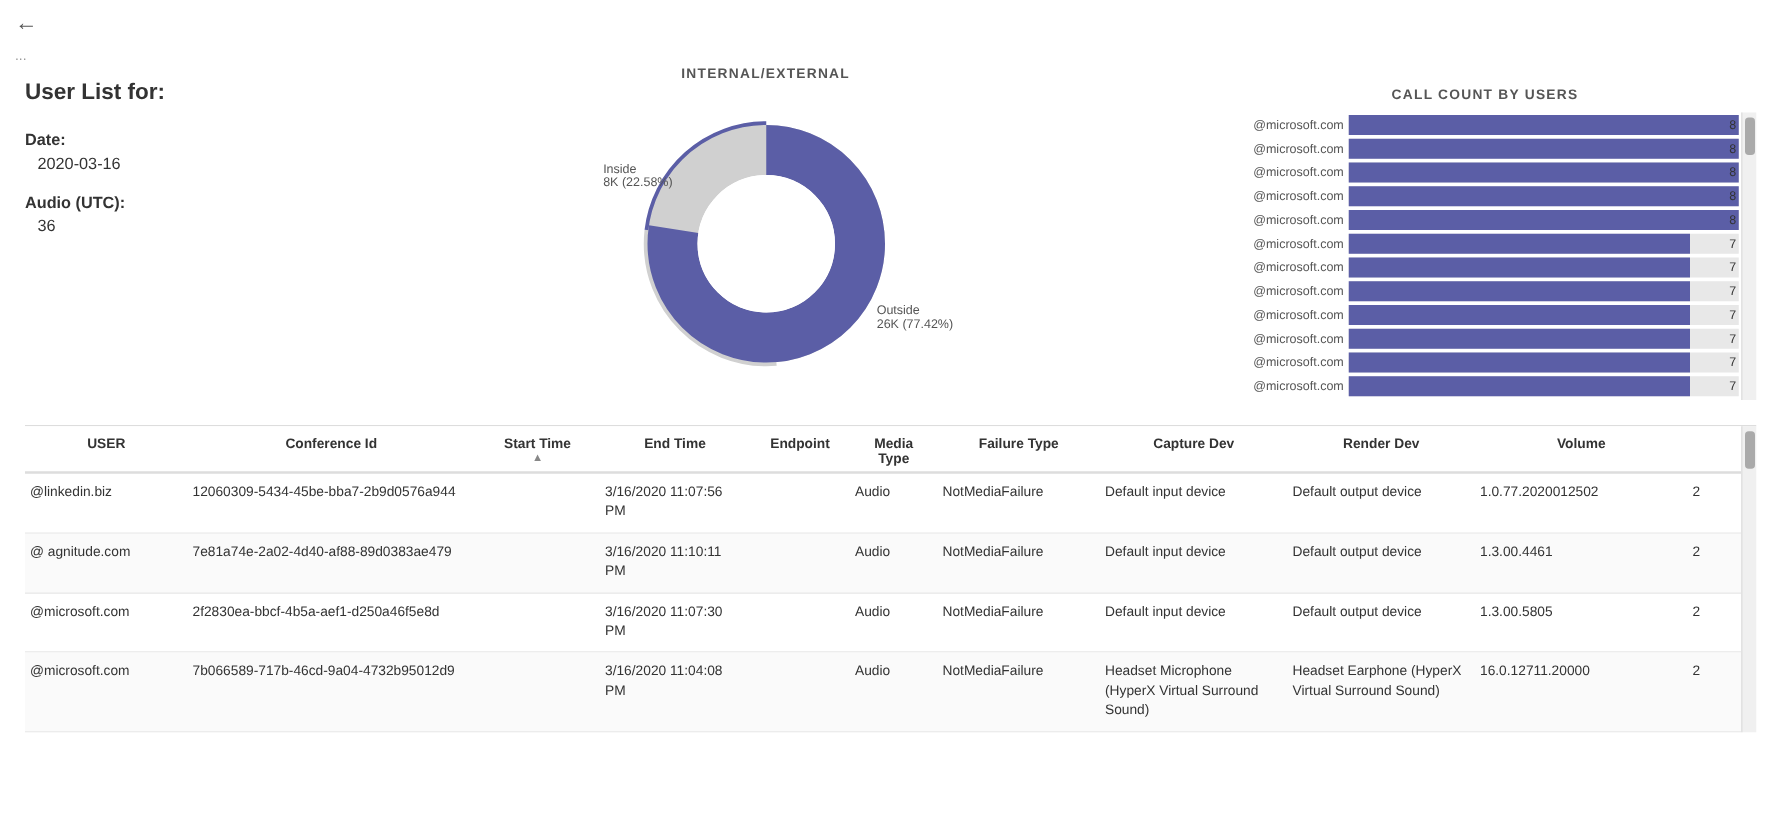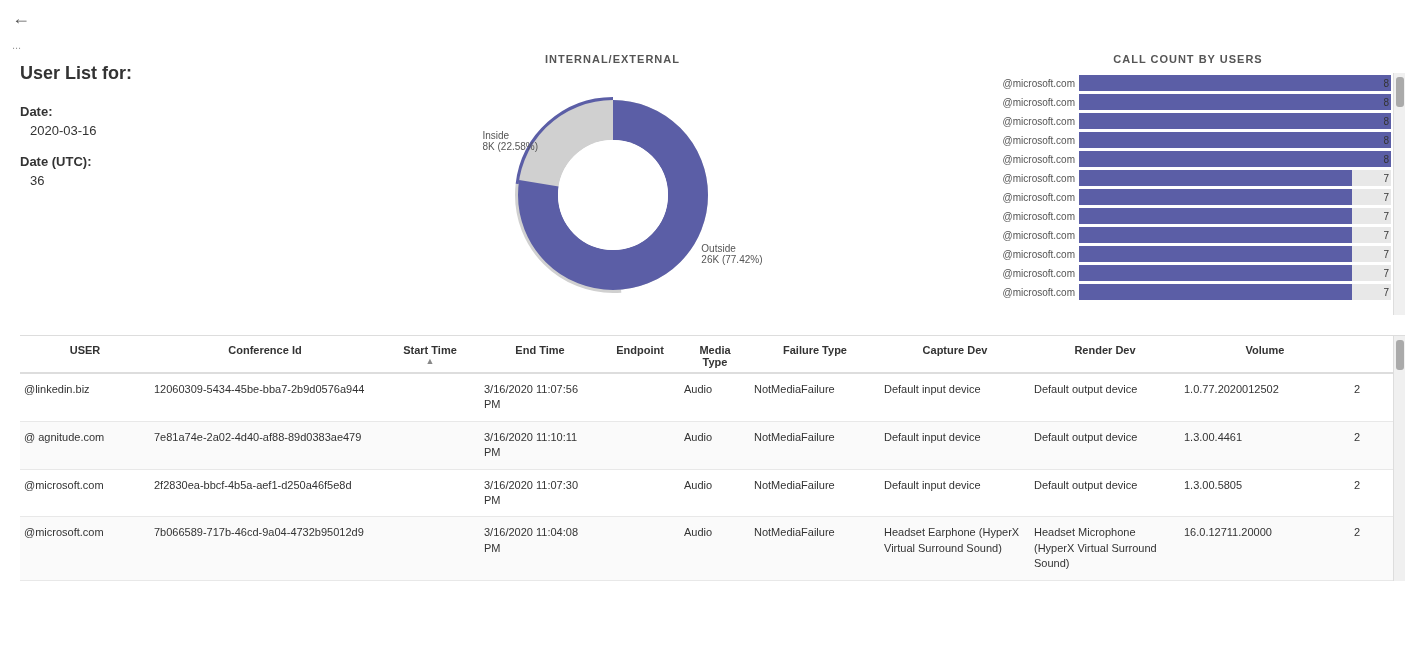--- a/index.html
+++ b/index.html
@@ -15,21 +15,21 @@
     .left-panel .field-value { font-size: 13px; margin-bottom: 16px; padding-left: 10px; }
 
     .center-panel { flex: 1; display: flex; flex-direction: column; align-items: center; }
     .center-panel .chart-title { font-size: 11px; font-weight: bold; letter-spacing: 1px; color: #555; margin-bottom: 10px; text-transform: uppercase; }
 
     .donut-container { position: relative; width: 240px; height: 240px; }
     .donut-label { position: absolute; font-size: 10px; color: #555; }
     .donut-label.inside { top: 55px; left: -10px; }
     .donut-label.outside { bottom: 50px; right: -30px; }
 
-    .right-panel { width: 420px; flex-shrink: 0; }
+    .right-panel { width: 420px; flex-shrink: 0; margin-top: 17px; }
     .right-panel .chart-title { font-size: 11px; font-weight: bold; letter-spacing: 1px; color: #555; margin-bottom: 10px; text-transform: uppercase; text-align: center; }
     .bar-chart { width: 100%; position: relative; }
     .bar-row { display: flex; align-items: center; margin-bottom: 3px; gap: 4px; }
     .bar-label { width: 90px; text-align: right; font-size: 10px; color: #555; flex-shrink: 0; }
     .bar-bg { flex: 1; position: relative; height: 16px; }
     .bar-fill { height: 100%; background: #5b5ea6; position: absolute; left: 0; top: 0; }
 
     .table-section { margin: 0 20px; border-top: 1px solid #ddd; }
     .table-header-row { display: grid; grid-template-columns: 130px 230px 100px 120px 80px 70px 130px 150px 150px 170px 60px 12px; padding: 8px 0 4px 0; border-bottom: 2px solid #ddd; background: #fff; text-align: center; }
     .col-header { font-size: 11px; font-weight: bold; color: #333; padding: 0 4px; }
@@ -46,21 +46,21 @@
 
 <div class="top-bar">←</div>
 <div class="breadcrumb">...</div>
 
 <div class="top-section">
 
   <div class="left-panel">
     <h2>User List for:</h2>
     <div class="field-label">Date:</div>
     <div class="field-value">2020-03-16</div>
-    <div class="field-label">Date (UTC):</div>
+    <div class="field-label">Audio (UTC):</div>
     <div class="field-value">36</div>
   </div>
 
   <div class="center-panel">
     <div class="chart-title">INTERNAL/EXTERNAL</div>
     <div class="donut-container">
       <svg width="240" height="240" viewBox="0 0 240 240">
 
         <circle cx="120" cy="120" r="80" fill="none" stroke="#d0d0d0" stroke-width="36" stroke-dasharray="141.7 487.8" stroke-dashoffset="-244" transform="rotate(-90 120 120)"></circle>
         <circle cx="120" cy="120" r="80" fill="none" stroke="#5b5ea6" stroke-width="36" stroke-dasharray="378.1 487.8" stroke-dashoffset="-385.7" transform="rotate(-90 120 120)"></circle>
@@ -240,22 +240,22 @@
         <div class="data-cell"></div>
       </div>
       <div class="data-row">
         <div class="data-cell">@microsoft.com</div>
         <div class="data-cell">7b066589-717b-46cd-9a04-4732b95012d9</div>
         <div class="data-cell"></div>
         <div class="data-cell">3/16/2020 11:04:08 PM</div>
         <div class="data-cell"></div>
         <div class="data-cell">Audio</div>
         <div class="data-cell">NotMediaFailure</div>
+        <div class="data-cell">Headset Microphone (HyperX Virtual Surround Sound)</div>
         <div class="data-cell">Headset Earphone (HyperX Virtual Surround Sound)</div>
-        <div class="data-cell">Headset Microphone (HyperX Virtual Surround Sound)</div>
         <div class="data-cell">16.0.12711.20000</div>
         <div class="data-cell">2</div>
         <div class="data-cell"></div>
       </div>
     </div>
 
   <div style="position:absolute;right:0;top:0;bottom:0;width:12px;background:#f0f0f0;border-left:1px solid #ddd;">
     <div style="width:8px;height:30px;background:#aaa;border-radius:3px;margin:4px auto;"></div>
   </div>
 </div>

